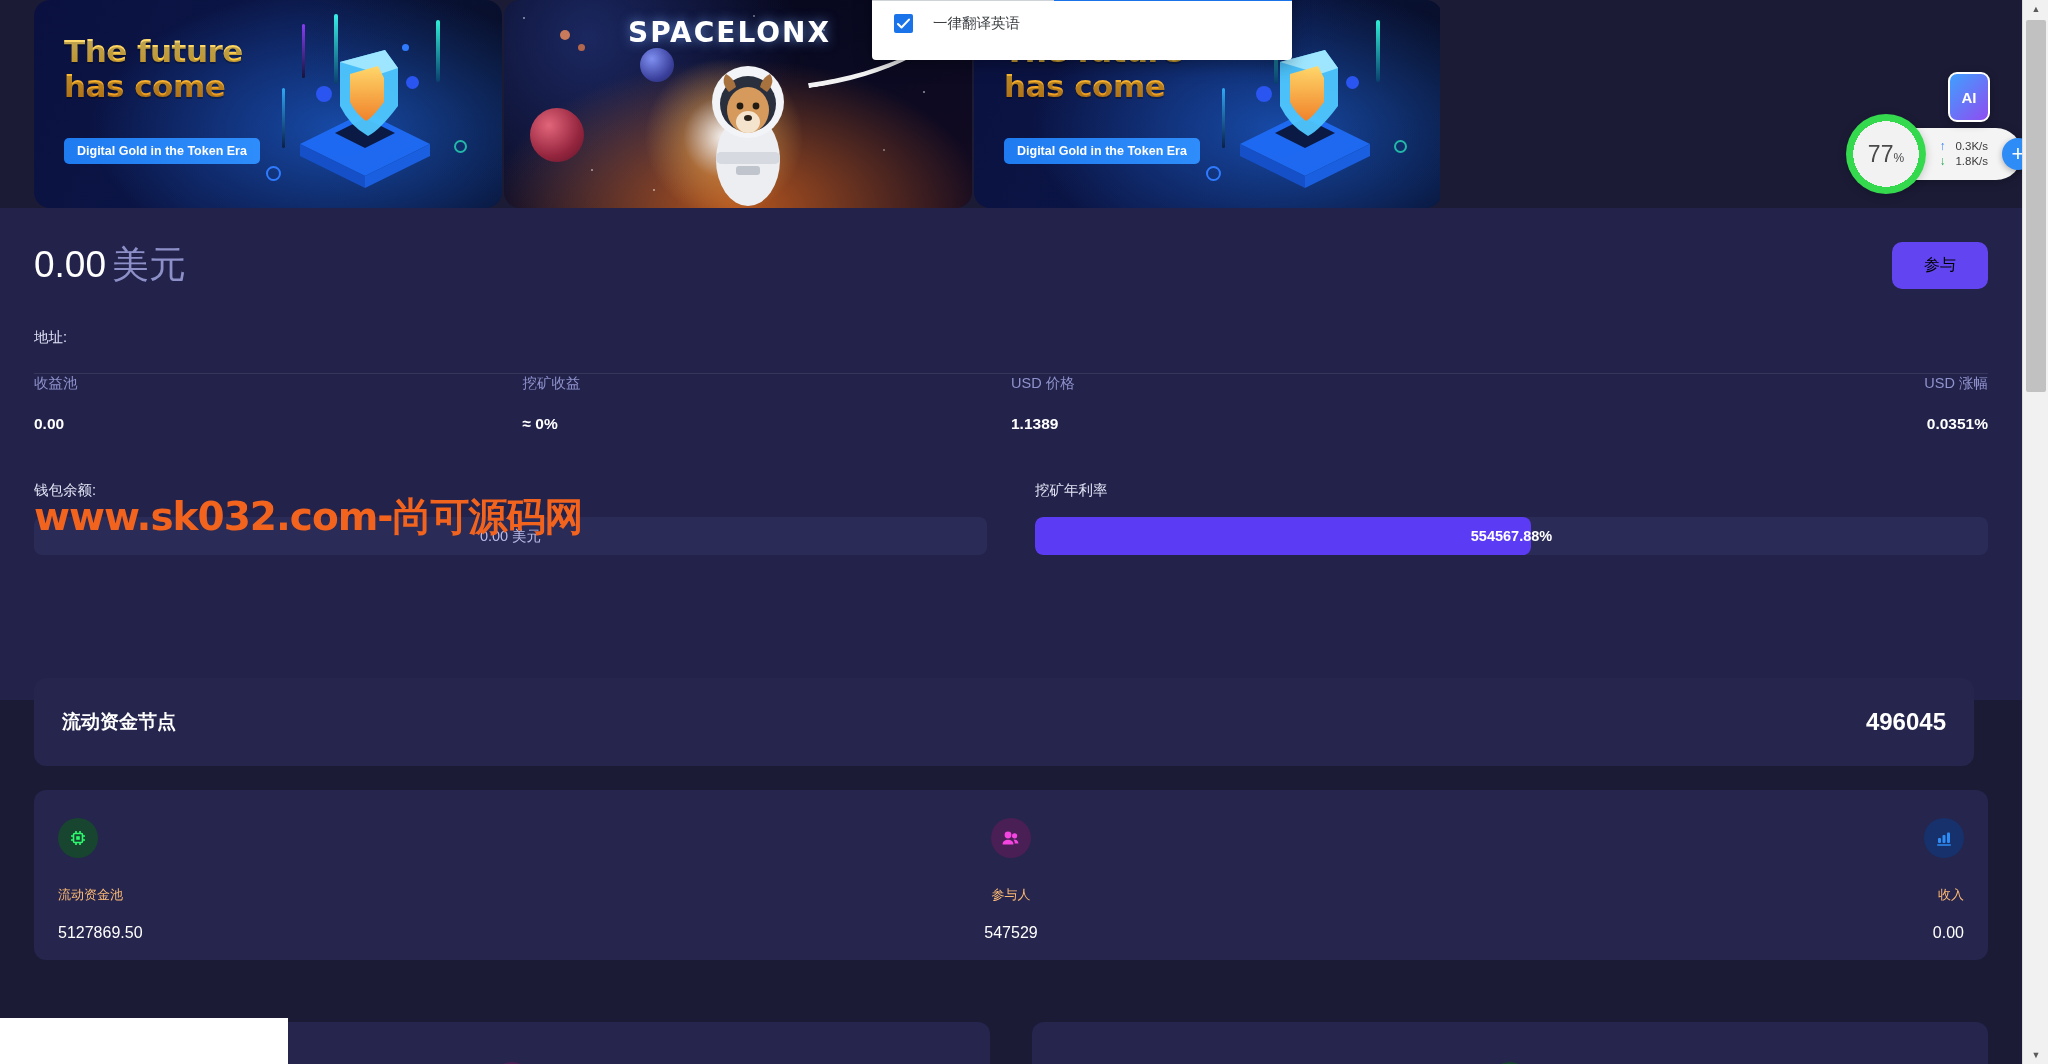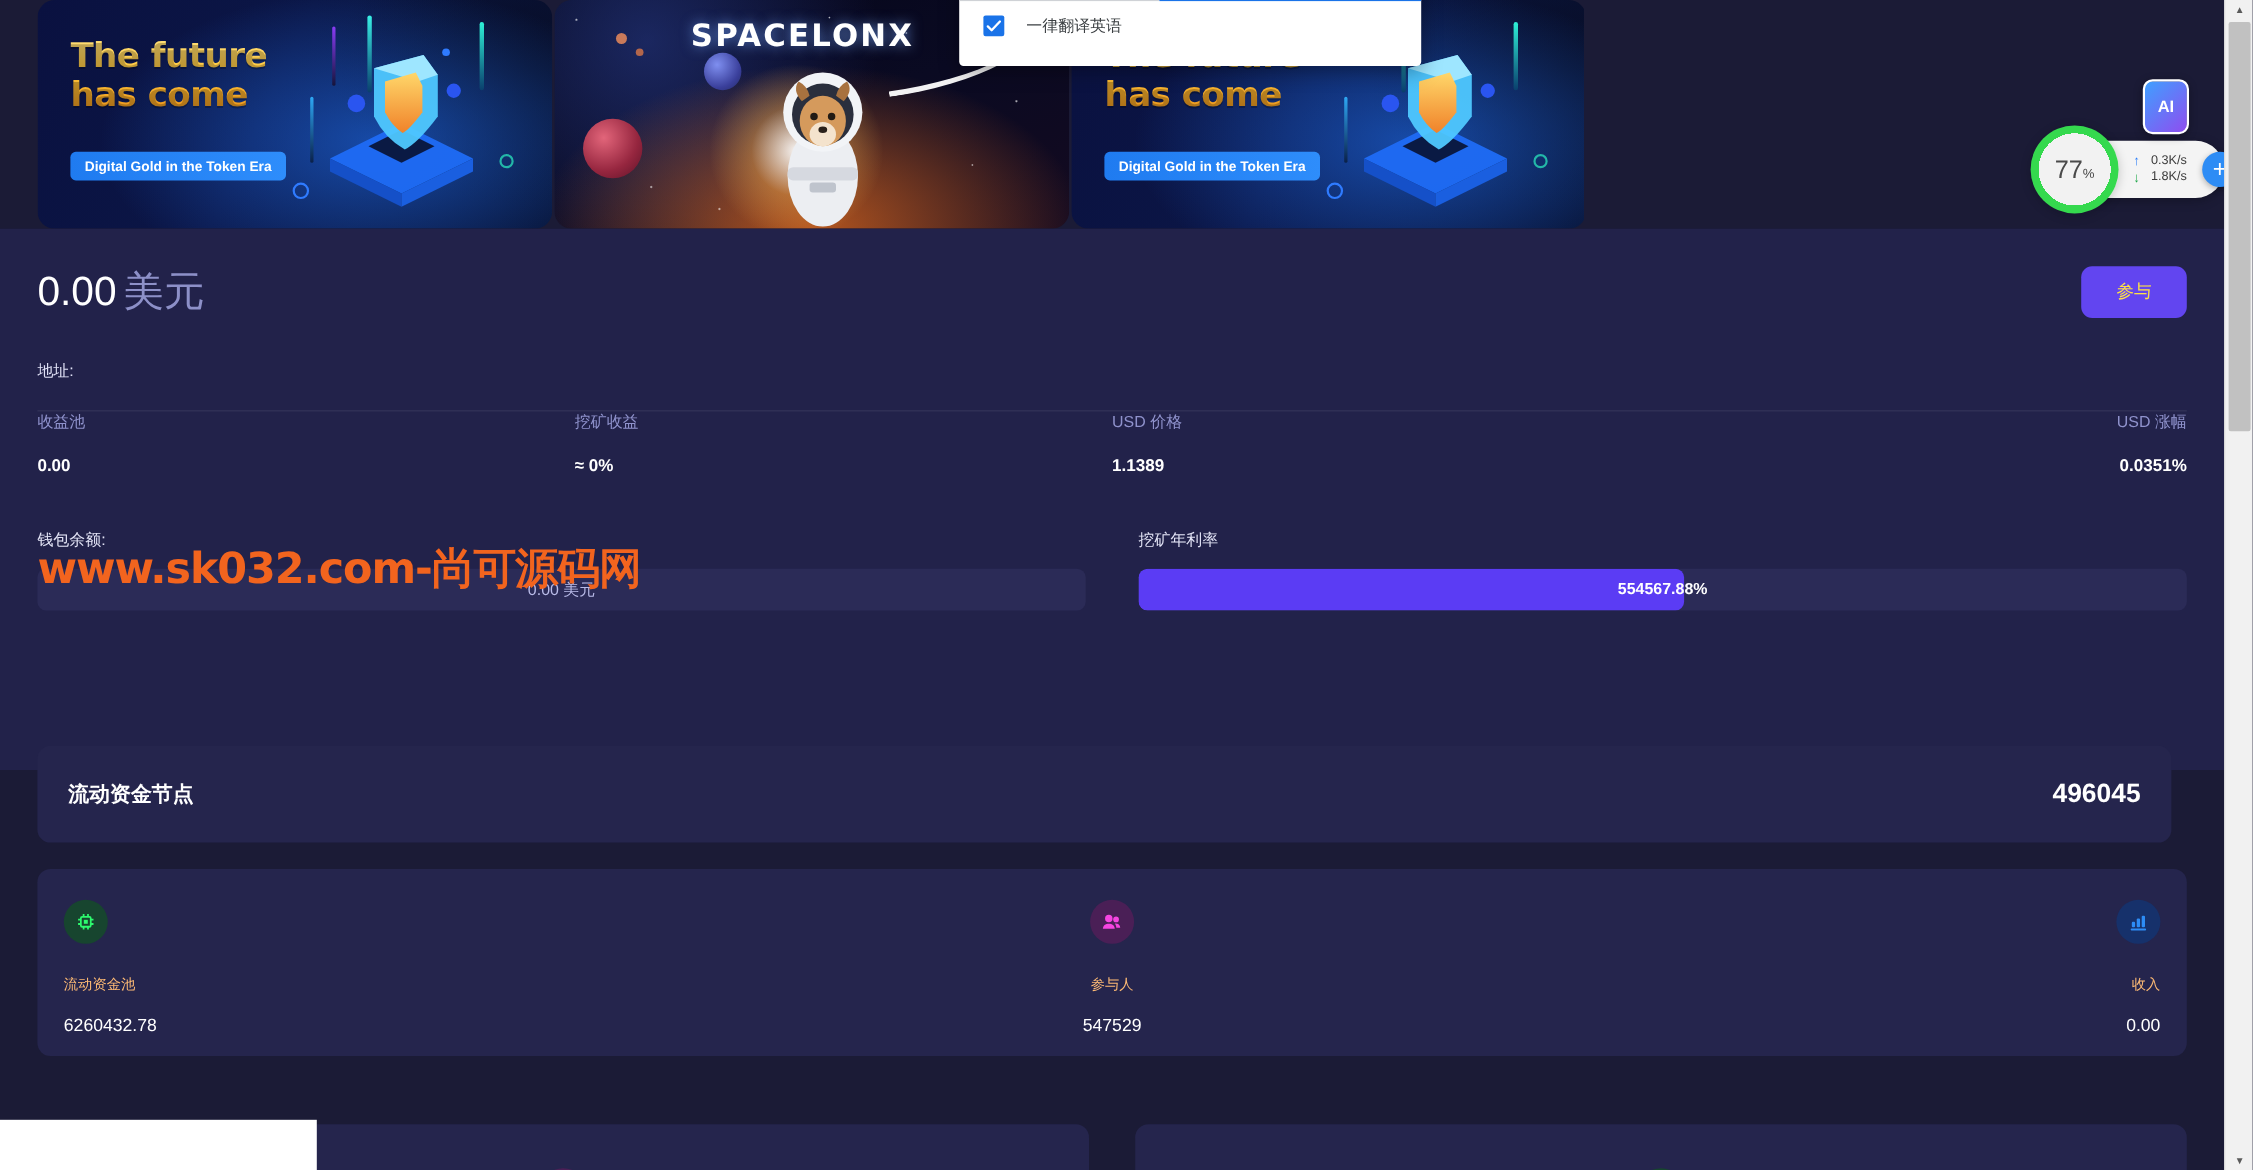--- a/index.html
+++ b/index.html
@@ -238,21 +238,21 @@
     padding-top: 32px;
   }
   .amount {
     font-size: 37px;
     color: #ffffff;
     font-weight: 400;
   }
   .amount .unit { color: #8d90c8; margin-left: 6px; }
   .join-btn {
     background: #6245f0;
-    color: #fde047;
+    color: #000000;
     border: 0;
     border-radius: 10px;
     font-size: 16px;
     padding: 13px 32px;
     cursor: pointer;
     font-family: "Liberation Sans", sans-serif;
   }
   .addr {
     margin-top: 38px;
     font-size: 14.5px;
@@ -557,21 +557,21 @@
     <div class="tiles">
       <div class="tile">
         <div class="tile-ico ico-green">
           <svg width="20" height="20" viewBox="0 0 20 20" fill="none" stroke="#2dfa6e" stroke-width="1.6">
             <rect x="5.5" y="5.5" width="9" height="9" rx="1.2"></rect>
             <rect x="8.2" y="8.2" width="3.6" height="3.6" fill="#2dfa6e" stroke="none"></rect>
             <path d="M8 5.5V3M12 5.5V3M8 17v-2.5M12 17v-2.5M5.5 8H3M5.5 12H3M17 8h-2.5M17 12h-2.5"></path>
           </svg>
         </div>
         <div class="tile-k">流动资金池</div>
-        <div class="tile-v">6260432.78</div>
+        <div class="tile-v">5127869.50</div>
       </div>
 
       <div class="tile mid">
         <div class="tile-ico ico-pink">
           <svg width="21" height="21" viewBox="0 0 21 21" fill="#f545e0">
             <circle cx="8" cy="7" r="3.4"></circle>
             <circle cx="14.6" cy="7.8" r="2.6"></circle>
             <path d="M2.6 16.4c0-3 2.4-4.6 5.4-4.6s5.4 1.6 5.4 4.6z"></path>
             <path d="M14 11.6c2.6 0 4.4 1.4 4.4 3.9h-3.6c0-1.5-.4-2.8-1.2-3.8z"></path>
           </svg>

